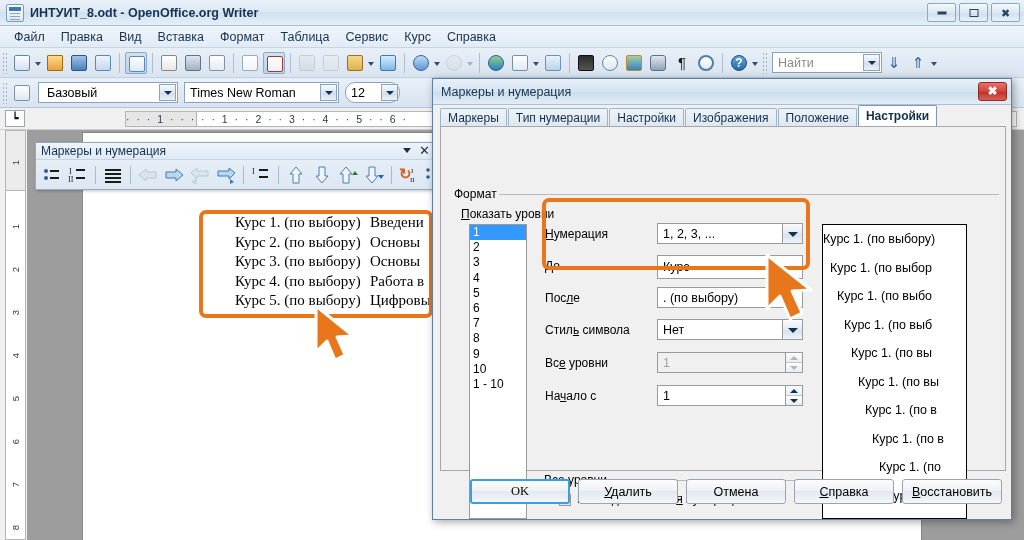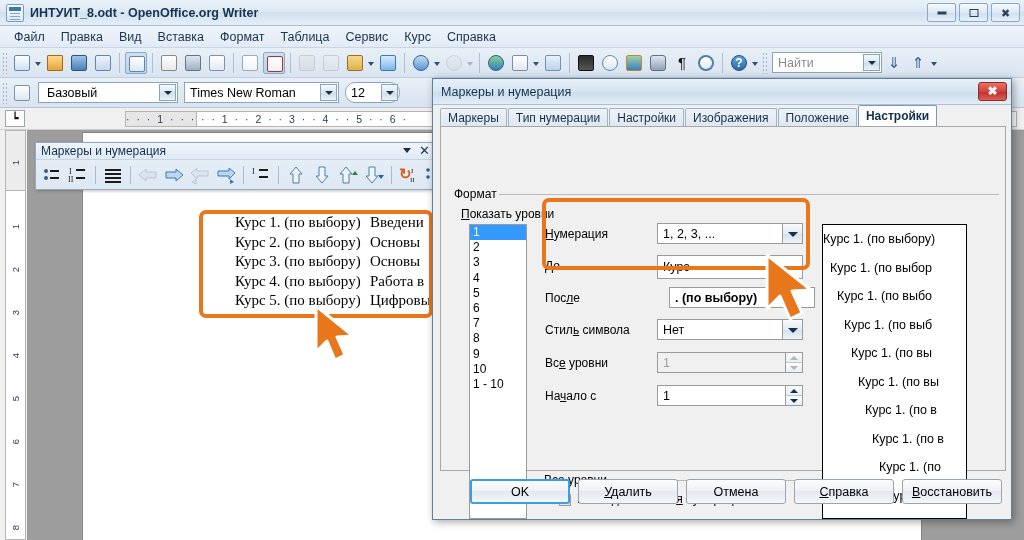--- a/index.html
+++ b/index.html
@@ -308,21 +308,21 @@
     position: absolute; left: 7px; top: 400px; width: 566px; height: 30px;
     display: flex; justify-content: flex-end; gap: 8px; padding-right: 4px;
   }
   .dbtn {
     width: 100px; height: 25px;
     background: linear-gradient(to bottom,#fbfcfd,#eef2f6 48%,#e2e8ef 50%,#f4f7fa);
     border: 1px solid #9aa4ae; border-radius: 3px;
     font-size: 12.5px; color: #000;
     display: flex; align-items: center; justify-content: center;
   }
-  .dbtn.default { border: 2px solid #3c9de0; }
+  .dbtn.default { border: 2px solid #3c9de0; font-family: Liberation Serif, serif; }
   .dbtn u { text-decoration: underline; }
 </style>
 </head>
 <body>
 
 <div id="app">
 
   <div class="titlebar">
     <div class="appicon"></div>
     <div class="title">ИНТУИТ_8.odt - OpenOffice.org Writer</div>
@@ -684,21 +684,21 @@
       <div class="lbl" style="left:104px; top:132px;">
         <u>Д</u>о
       </div>
       <div class="field" style="left:216px; top:128px; width:146px; height:24px;">
         <span>Курс</span>
       </div>
 
       <div class="lbl" style="left:104px; top:164px;">
         Пос<u>л</u>е
       </div>
-      <div class="field" style="left:228px; top:160px; width:146px; height:21px;font-weight:bold;">
+      <div class="field" style="left:216px; top:160px; width:146px; height:21px;">
         <span>. (по выбору)</span>
       </div>
 
       <div class="lbl" style="left:104px; top:196px;">
         Стил<u>ь</u> символа
       </div>
       <div class="field" style="left:216px; top:192px; width:146px; height:21px;">
         <span>Нет</span>
         <span class="fbtn-drop"></span>
       </div>

